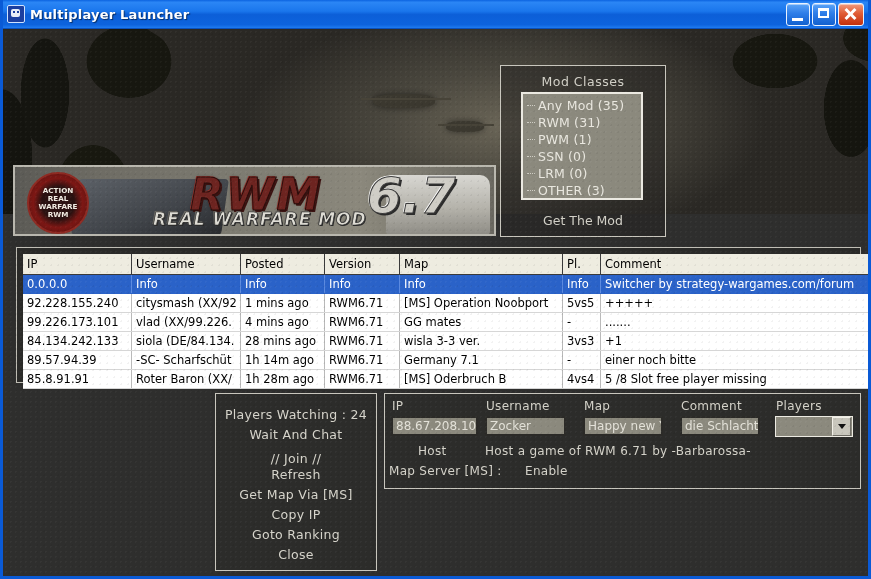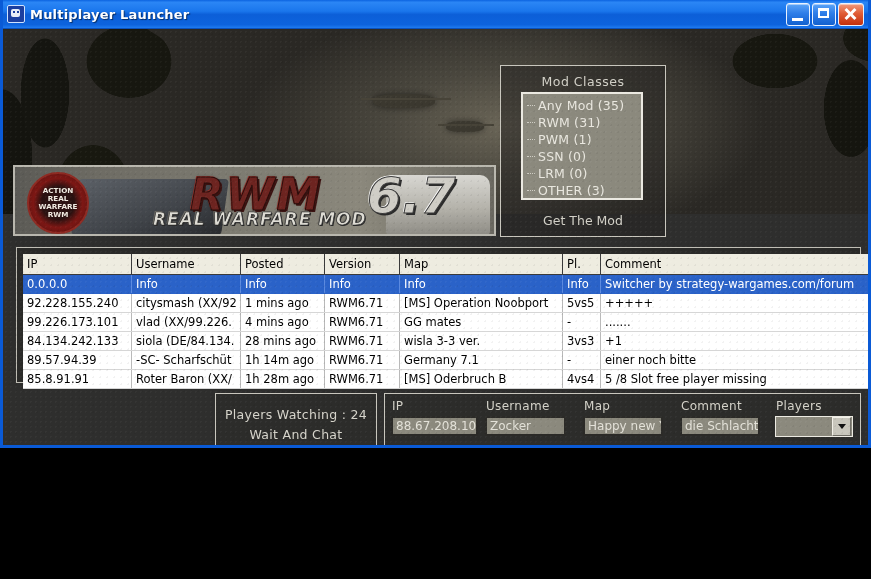--- a/index.html
+++ b/index.html
@@ -8,21 +8,21 @@
   }
   body {
     width: 871px; height: 579px;
     overflow: hidden;
     font-family: "DejaVu Sans", sans-serif;
   }
 
   
   #window {
     position: absolute; left: 0; top: 0;
-    width: 871px; height: 448px;
+    width: 871px; height: 579px;
     box-sizing: border-box;
     border: 3px solid #0a5ad6;
     border-top: none;
     background: #2d2d2d;
     overflow: hidden;
   }
 
   
   #titlebar {
     position: relative;

